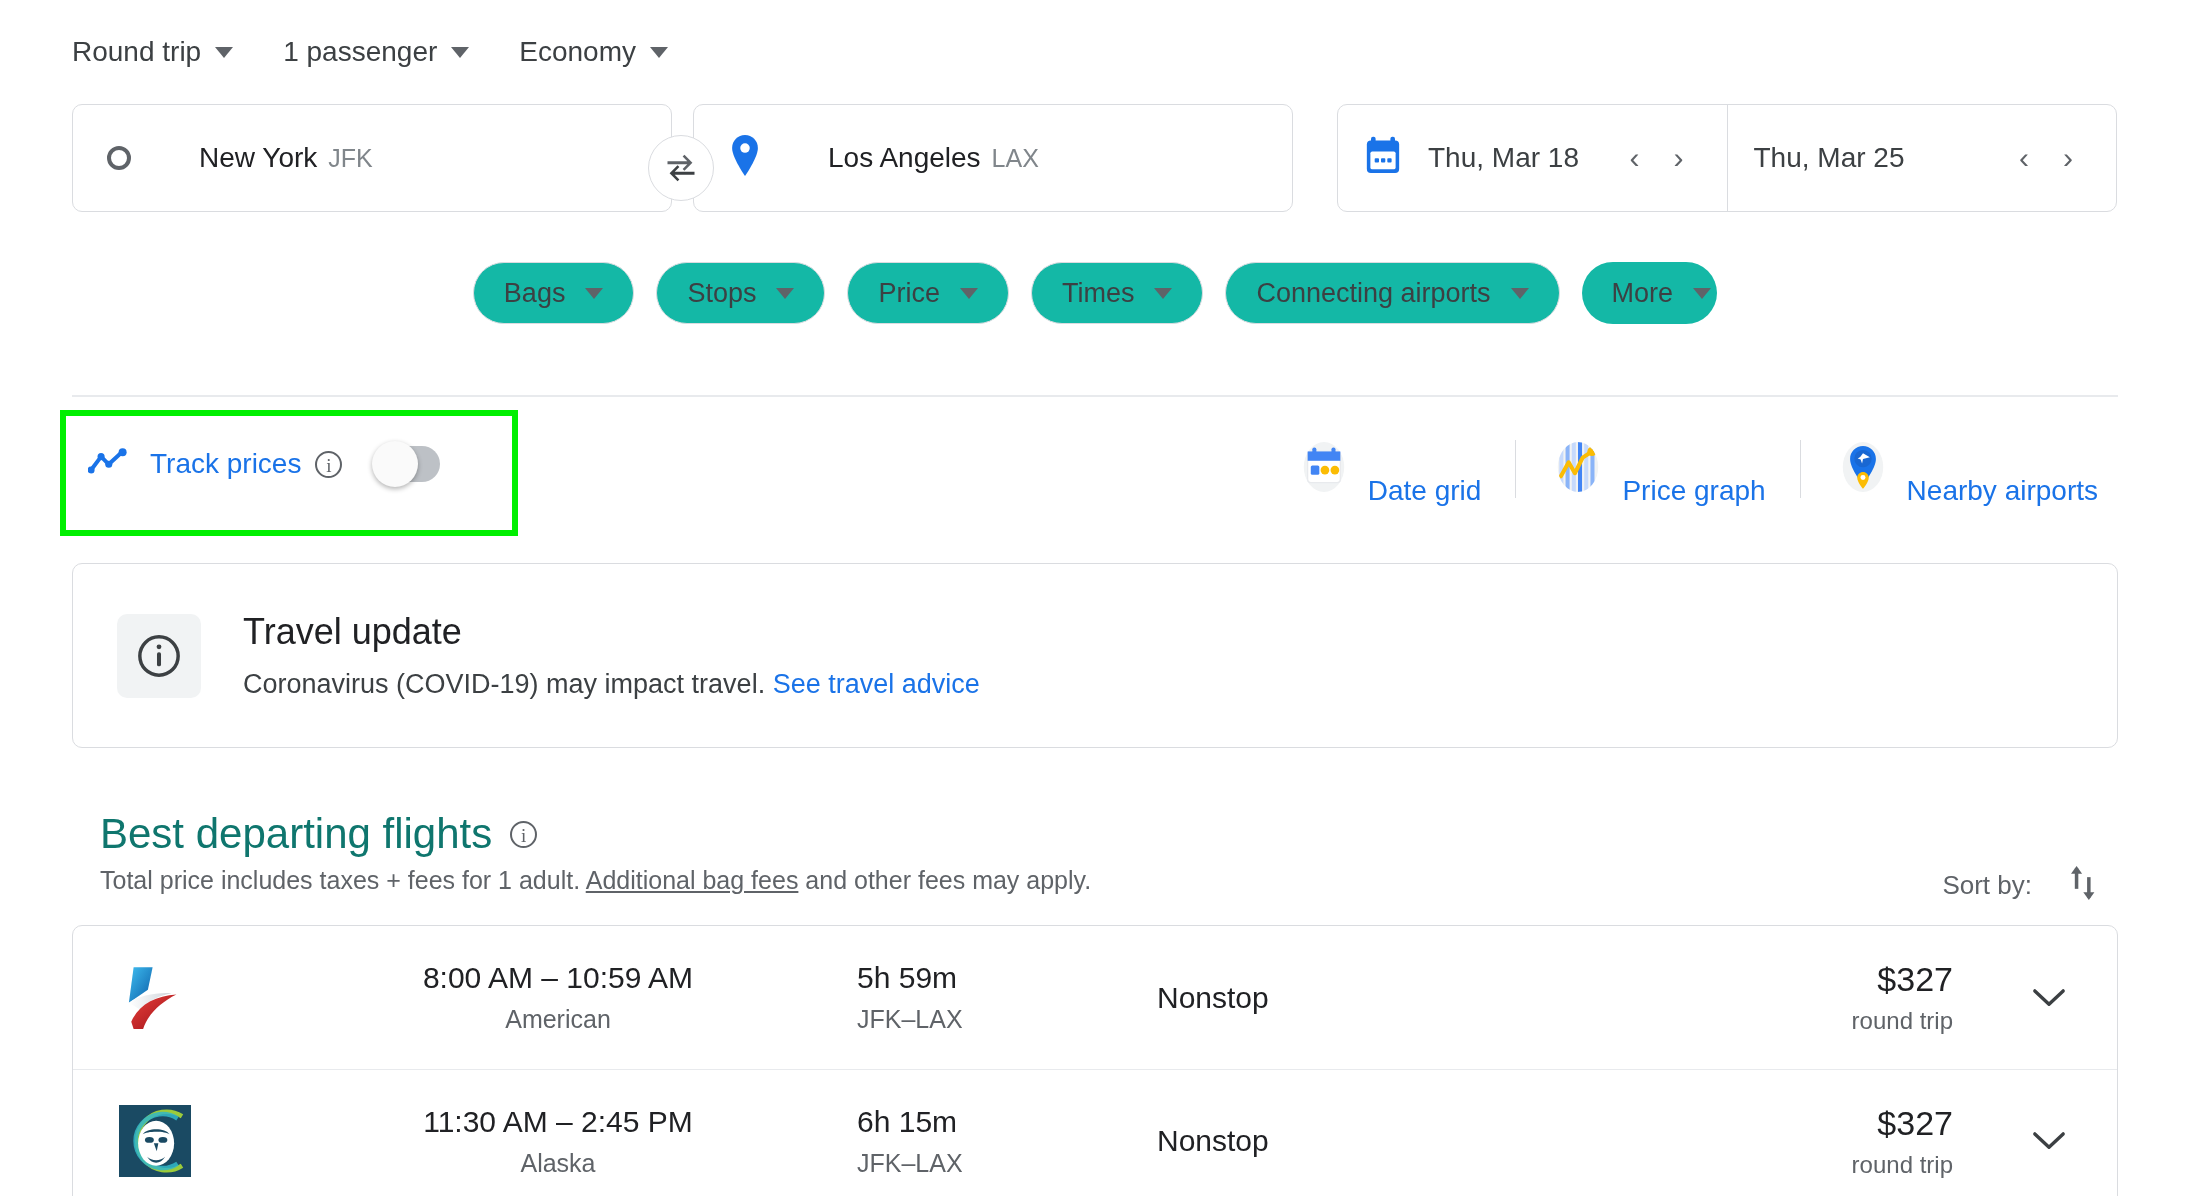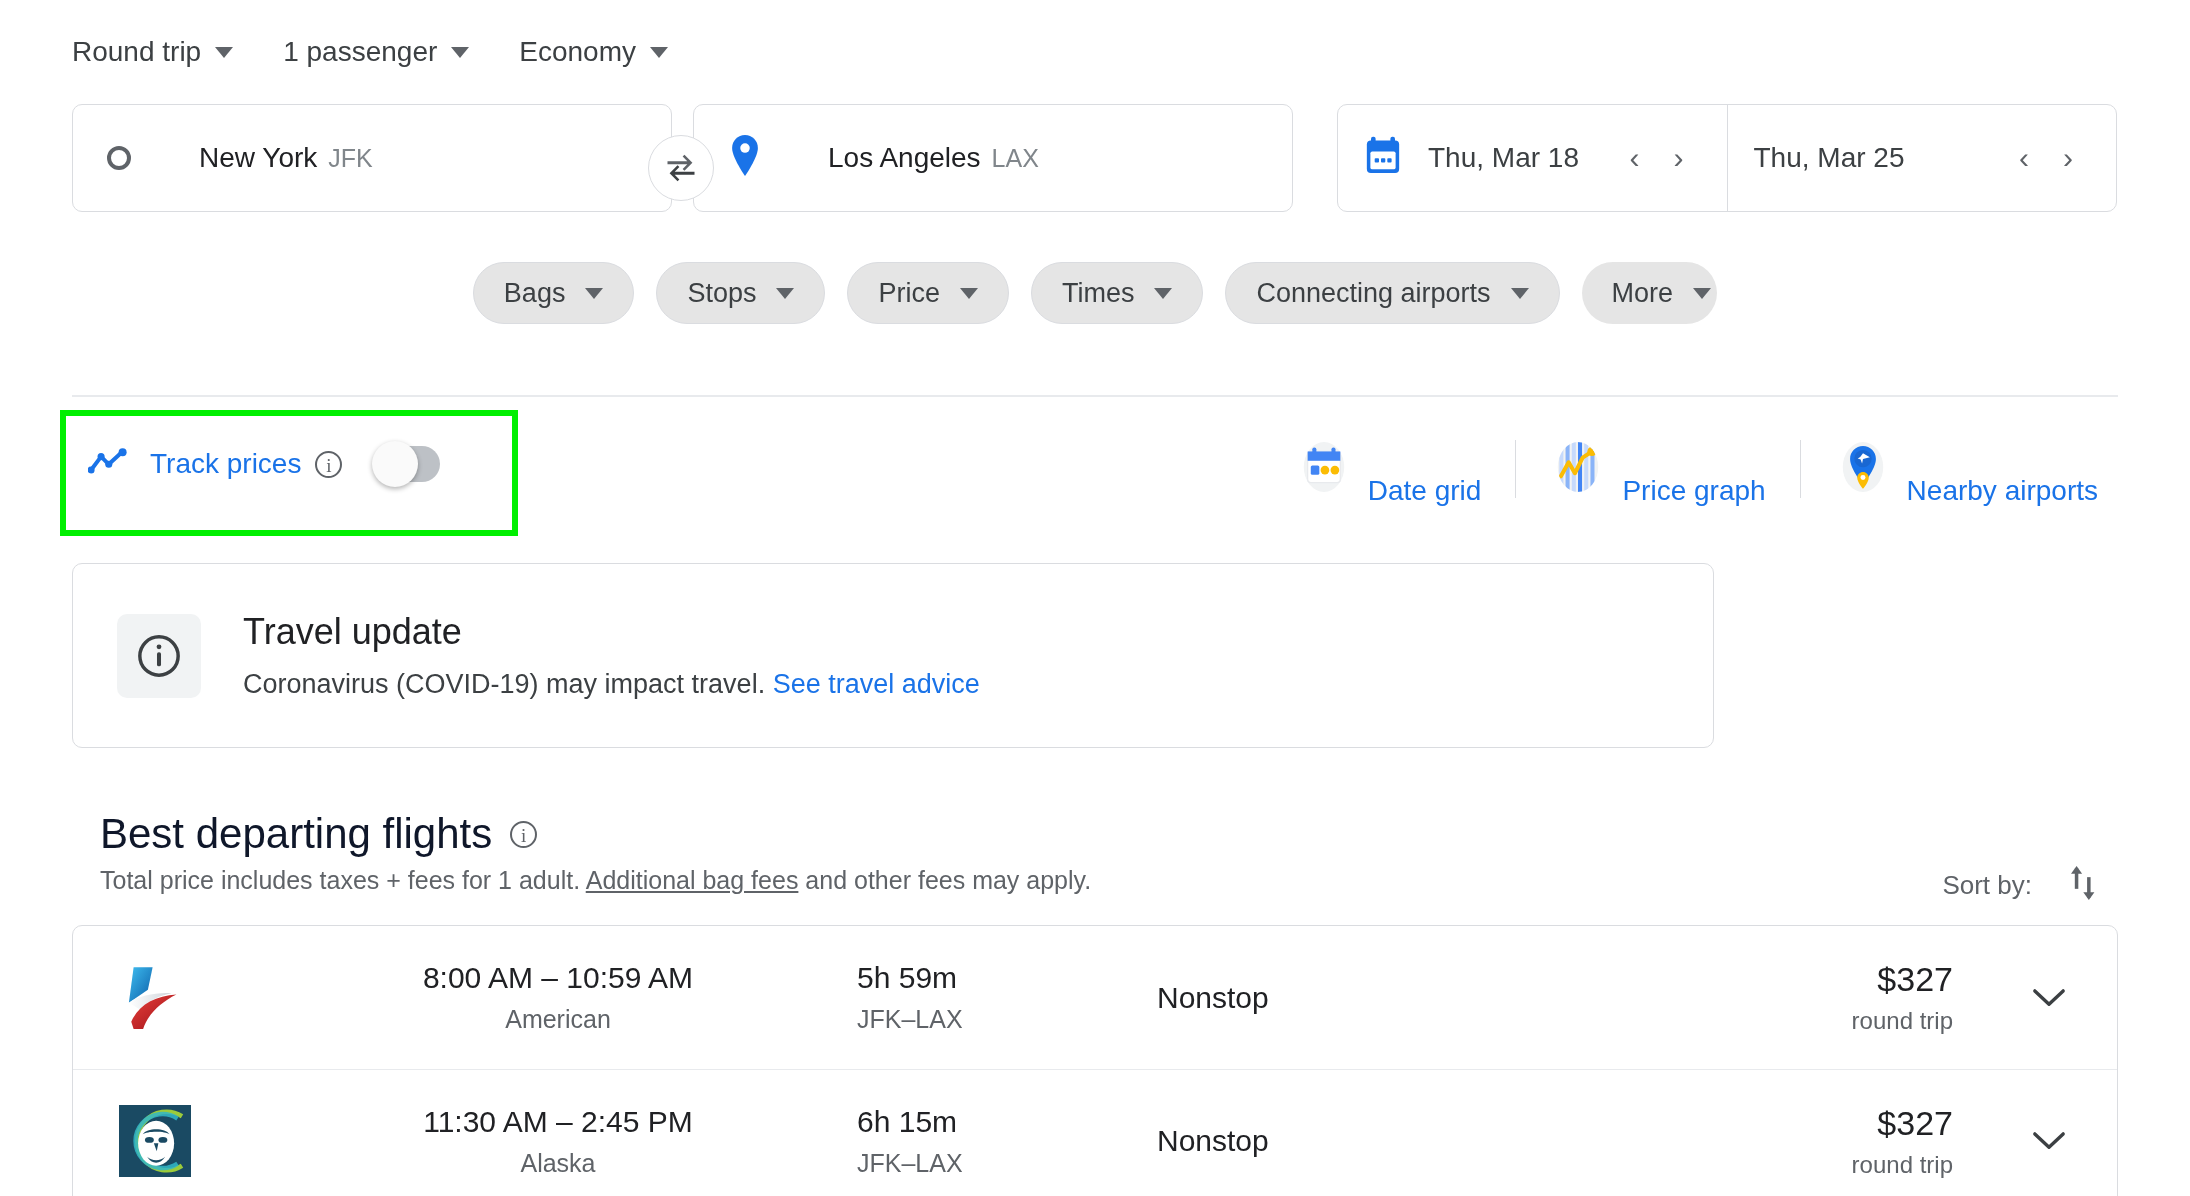--- a/index.html
+++ b/index.html
@@ -85,21 +85,21 @@
   
   .chips {
     position: absolute; left: 0; top: 262px; width: 2190px;
     display: flex; justify-content: center; align-items: center; gap: 22px;
   }
   .chip {
     display: flex; align-items: center; gap: 20px;
     height: 62px; padding: 0 30px;
     border: 1px solid #dadce0; border-radius: 31px;
     font-size: 27px; color: #3c4043; cursor: pointer; white-space: nowrap;
-    background: #e5e5e5;
+    background: #14b8a6;
   }
   .chip.plain { border: none; padding-right: 6px; }
 
   
   .divider {
     position: absolute; left: 72px; top: 395px; width: 2046px; height: 2px;
     background: #e8eaed;
   }
 
   
@@ -140,37 +140,37 @@
   .tool-link {
     display: flex; align-items: center; gap: 16px;
     padding: 0 34px; cursor: pointer; height: 74px;
   }
   .tool-link .tl-label { font-size: 28px; color: #1a73e8; white-space: nowrap; margin-top: 44px; }
   .vsep { width: 1px; height: 58px; background: #dadce0; }
 
   
   .travel-card {
     position: absolute; left: 72px; top: 563px;
-    width: 1642px; height: 185px;
+    width: 2046px; height: 185px;
     border: 1px solid #dadce0; border-radius: 10px;
     background: #fff;
     display: flex; align-items: center; padding: 8px 44px;
   }
   .tu-iconbox {
     width: 84px; height: 84px; border-radius: 10px; background: #f1f3f4;
     display: flex; align-items: center; justify-content: center; flex: 0 0 auto;
     margin-right: 42px;
   }
   .tu-title { font-size: 36px; color: #202124; line-height: 1.15; }
   .tu-sub { font-size: 27px; color: #3c4043; margin-top: 16px; }
   .tu-link { color: #1a73e8; cursor: pointer; }
 
   
   .bdf-head { position: absolute; left: 100px; top: 810px; display: flex; align-items: center; gap: 18px; }
-  .bdf-title { font-size: 42px; color: #0f172a; font-weight: 400; }
+  .bdf-title { font-size: 42px; color: #0f766e; font-weight: 400; }
   .bdf-sub { position: absolute; left: 100px; top: 866px; font-size: 25px; color: #5f6368; }
   .bdf-sub .u { text-decoration: underline; cursor: pointer; }
   .sortby {
     position: absolute; right: 90px; top: 864px;
     display: flex; align-items: center; gap: 34px;
   }
   .sortby .lbl { font-size: 26px; color: #5f6368; }
 
   
   .flight-list {

